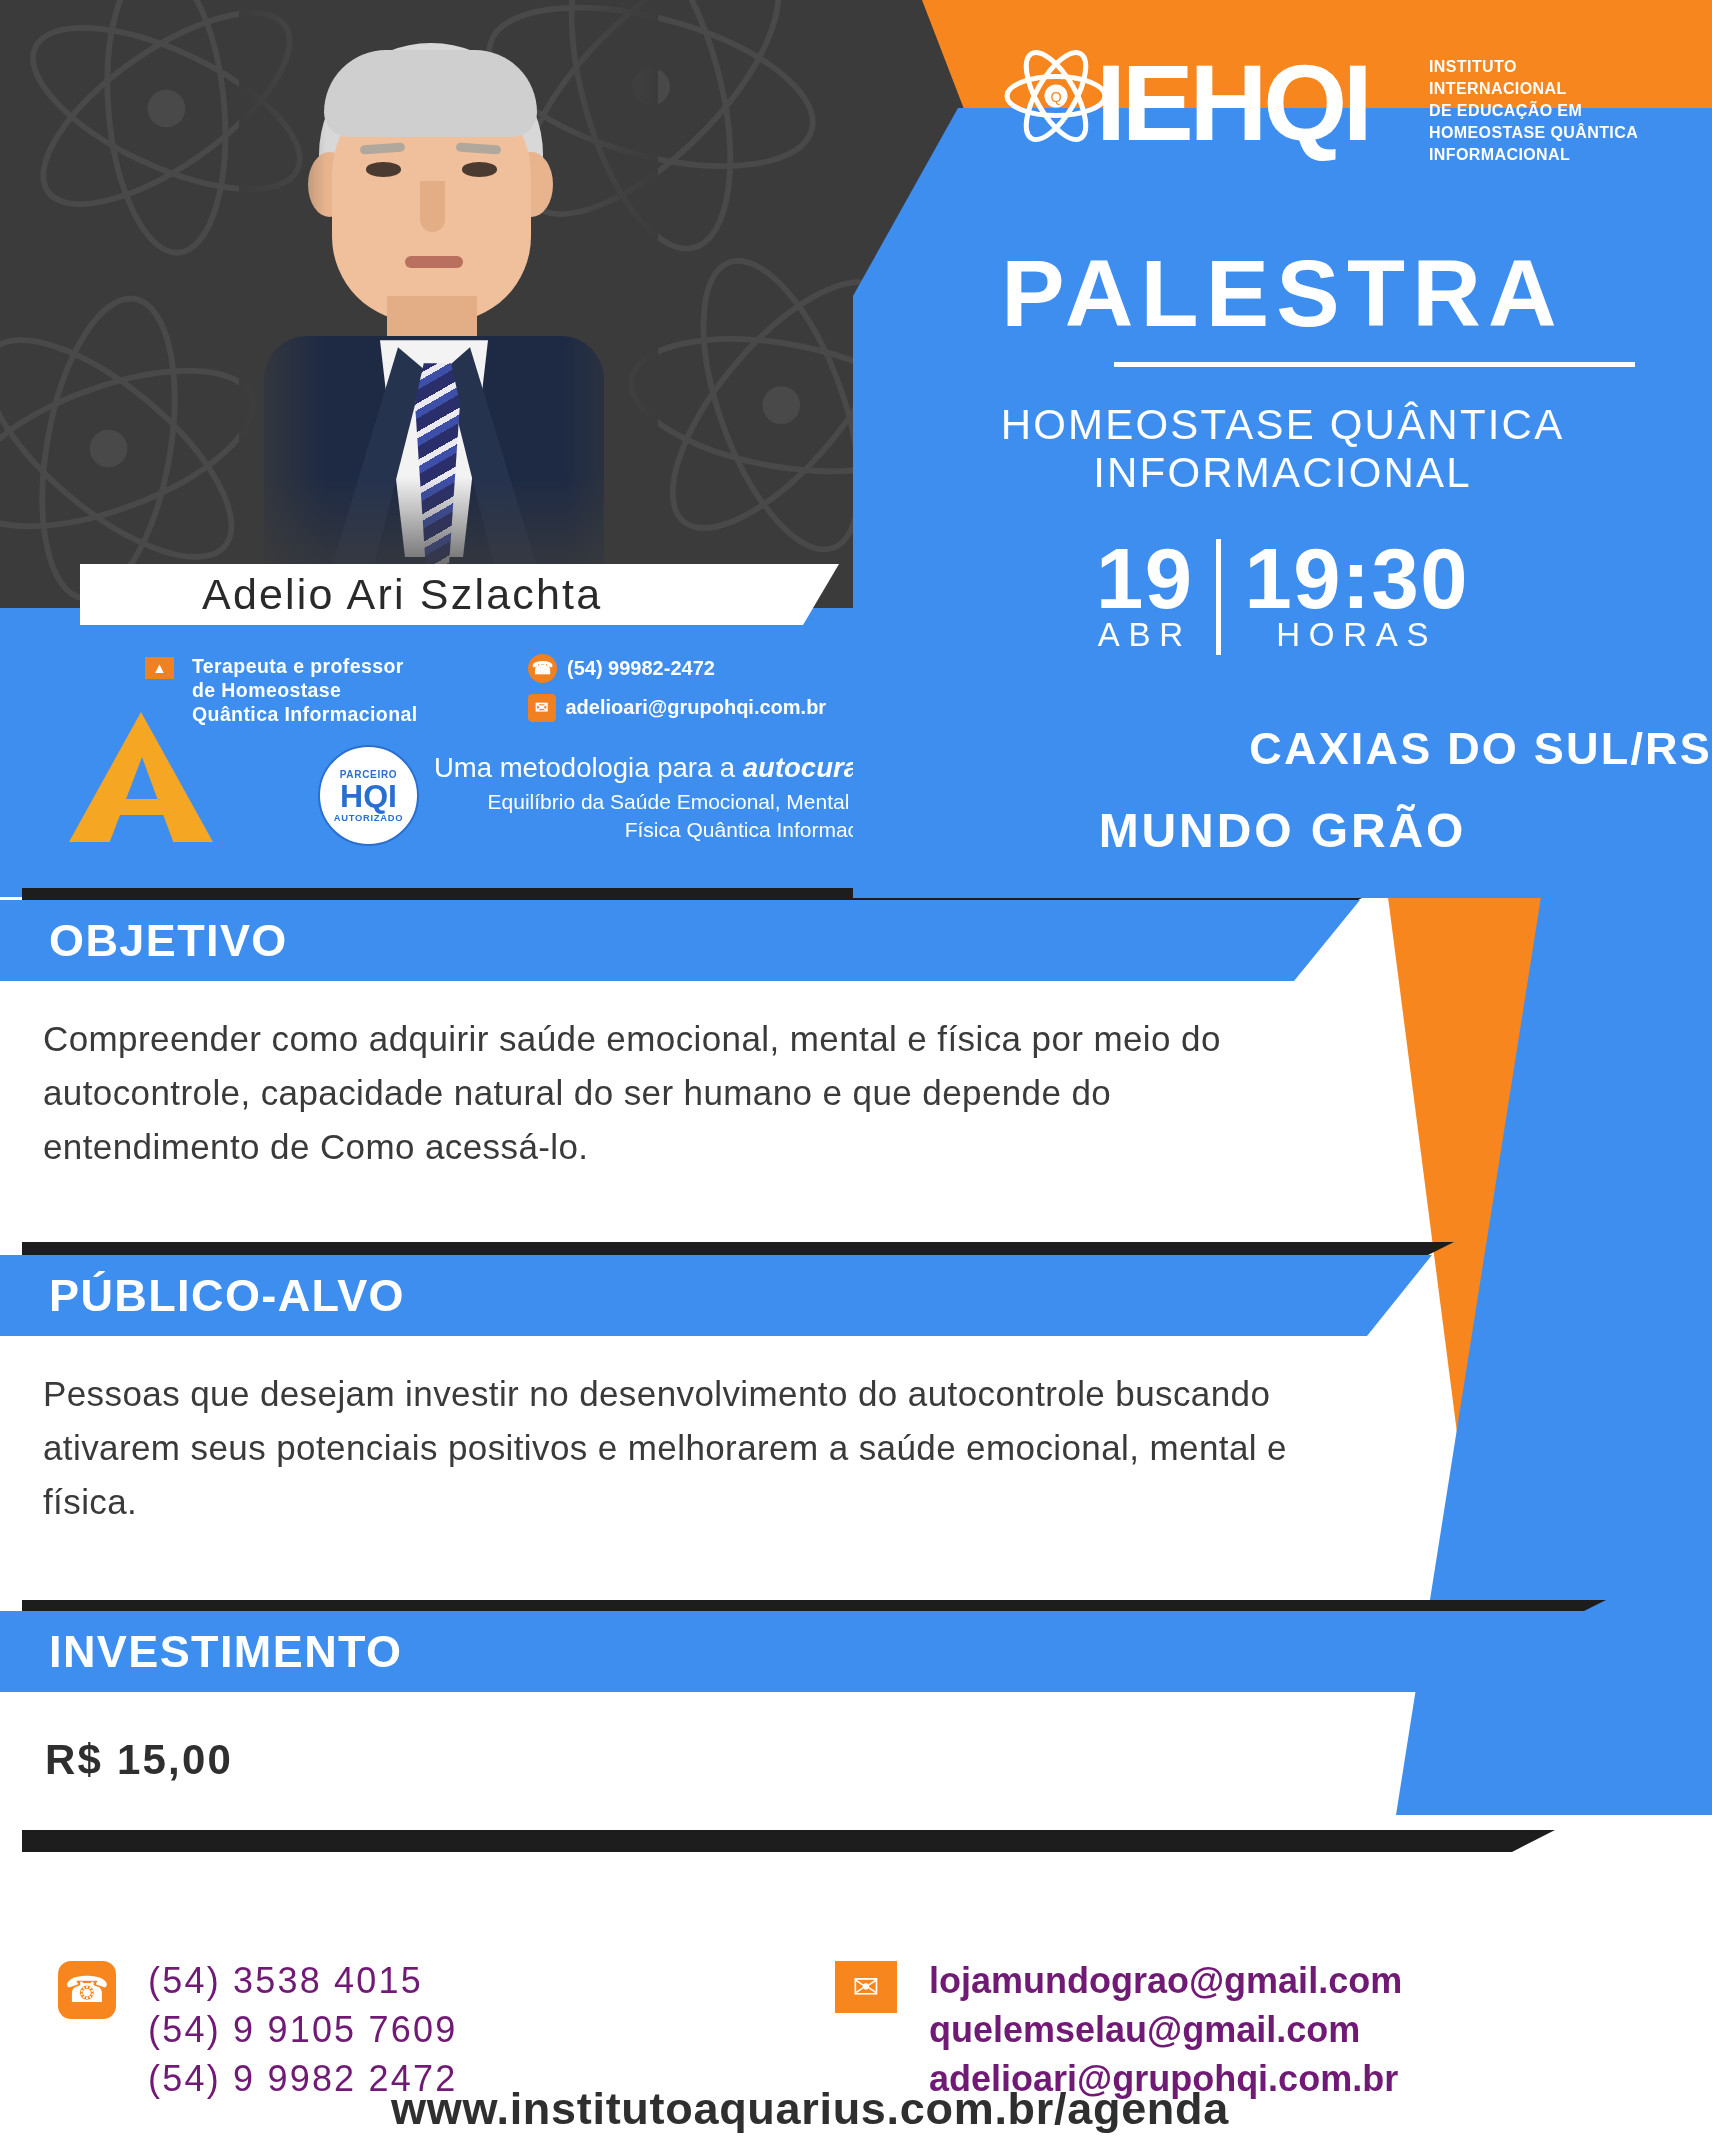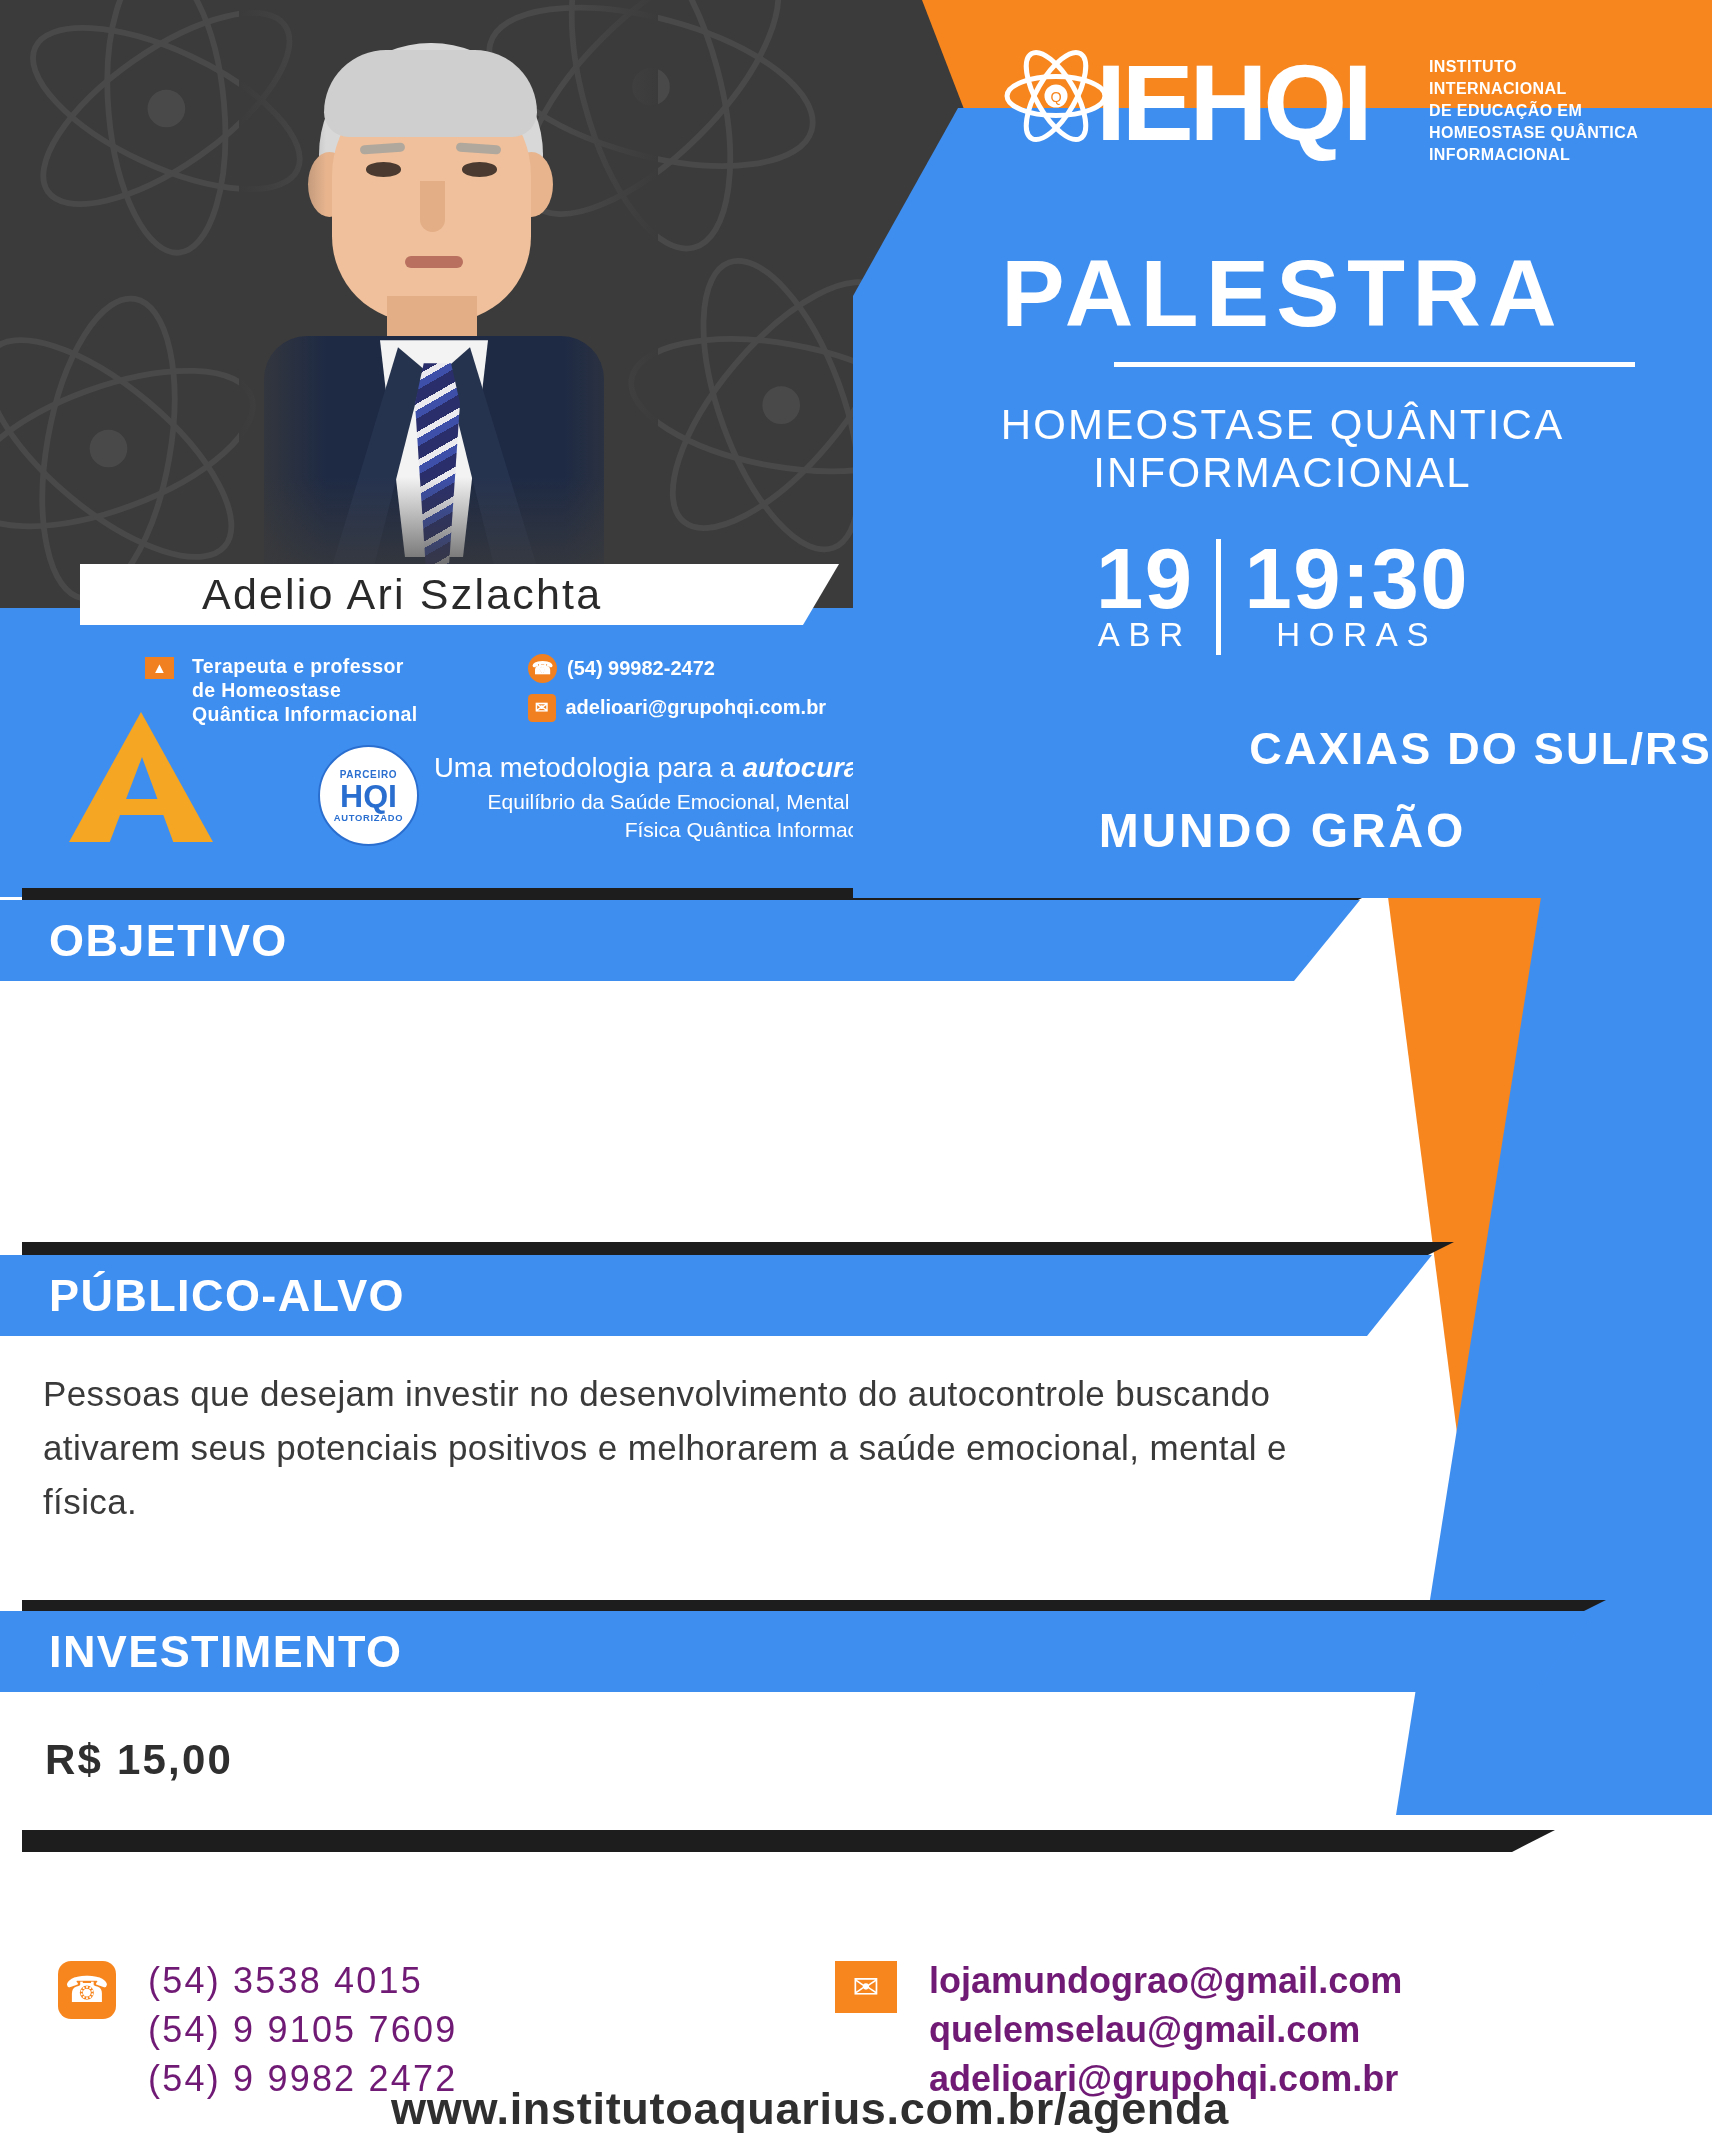--- a/index.html
+++ b/index.html
@@ -468,20 +468,21 @@
     <div>Física Quântica Informacional.</div>
   </div>
 
   <div class="deco-orange"></div>
   <div class="deco-blue-r"></div>
 
   <div class="shadow-bar obj-shadow"></div>
   <div class="sec-head obj-head">
     <span class="ttl">OBJETIVO</span>
   </div>
+  <div class="sec-body obj-body">Compreender como adquirir saúde emocional, mental e física por meio do autocontrole, capacidade natural do ser humano e que depende do entendimento de Como acessá-lo.</div>
 
   <div class="shadow-bar pub-shadow"></div>
   <div class="sec-head pub-head">
     <span class="ttl">PÚBLICO-ALVO</span>
   </div>
   <div class="sec-body pub-body">Pessoas que desejam investir no desenvolvimento do autocontrole buscando ativarem seus potenciais positivos e melhorarem a saúde emocional, mental e física.</div>
 
   <div class="shadow-bar inv-shadow"></div>
   <div class="sec-head inv-head">
     <span class="ttl">INVESTIMENTO</span>

